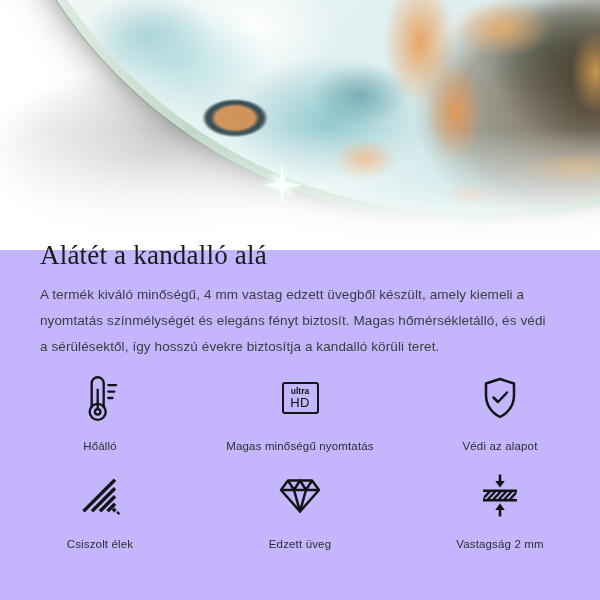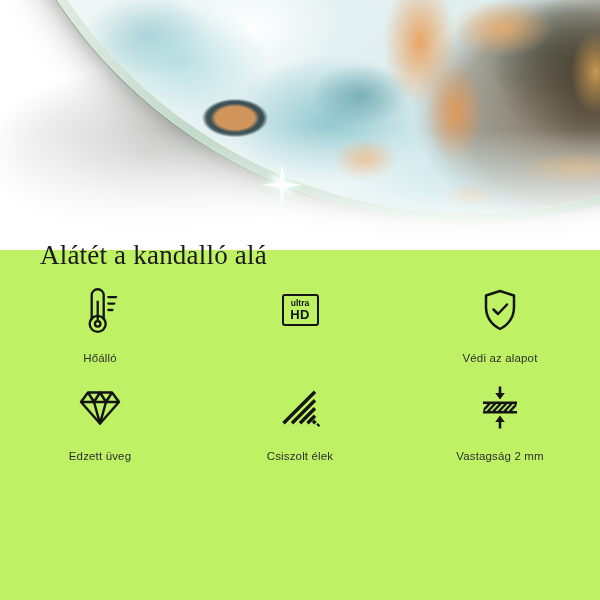--- a/index.html
+++ b/index.html
@@ -1,21 +1,21 @@
 <!DOCTYPE html>
 <html lang="hu"><head>
 <meta charset="utf-8">
 <style>
   html,body{margin:0;padding:0;}
   body{
     width:600px;height:600px;background:#ffffff;overflow:hidden;
     font-family:"Liberation Sans","DejaVu Sans",sans-serif;
     -webkit-font-smoothing:antialiased;
   }
-  .page{position:relative;width:600px;height:600px;background:#bef264;}
+  .page{position:relative;width:600px;height:600px;background:#c4b5fd;}
 
   
   .hero{position:relative;width:600px;height:250px;overflow:hidden;background:#fff;}
   .hero-shadow{
     position:absolute;left:-60px;top:40px;width:420px;height:230px;z-index:0;
     background:radial-gradient(closest-side,rgba(120,122,119,0.38),rgba(150,152,149,0.18) 55%,rgba(255,255,255,0) 78%);
   }
   .disc-outer{
     position:absolute;left:-26px;top:-770px;width:992px;height:992px;border-radius:50%;z-index:1;
     background:linear-gradient(115deg,#f1f4f0 18%,#d9e7dc 34%,#aecfb8 52%,#7eb591 72%,#5d9c72 88%);
@@ -90,21 +90,21 @@
   }
   .feature{display:flex;flex-direction:column;align-items:center;}
   .icon-box{height:48px;display:flex;align-items:center;justify-content:center;}
   .feature-label{margin-top:18px;font-size:11.5px;color:#2e2e2e;letter-spacing:0.15px;}
   .ic{stroke:#141414;fill:none;stroke-width:2.5;}
   .hd-box{
     width:33px;height:28px;border:2.5px solid #141414;border-radius:3px;
     display:flex;flex-direction:column;align-items:center;justify-content:center;color:#111;
   }
   .hd-top{font-size:8.5px;font-weight:600;line-height:9px;}
-  .hd-bottom{font-size:13px;font-weight:700;line-height:13px;letter-spacing:0.3px;}
+  .hd-bottom{font-size:13px;font-weight:400;line-height:13px;letter-spacing:0.3px;}
 </style>
 </head>
 <body>
 
 <div class="page">
 
   <div class="hero">
     <div class="hero-shadow"></div>
     <div class="disc-outer">
       <div class="disc-inner">
@@ -116,20 +116,21 @@
       <path d="M18 0 L20.3 15.7 L36 18 L20.3 20.3 L18 36 L15.7 20.3 L0 18 L15.7 15.7 Z" fill="#ffffff" opacity="0.97"></path>
       <path d="M8 8 L19.5 16.5 L28 28 L16.5 19.5 Z" fill="#ffffff" opacity="0.55"></path>
       <circle cx="18" cy="18" r="3.2" fill="#ffffff"></circle>
     </svg>
   </div>
 
   <div class="content">
     <h1 class="title"><span>Alátét a kandalló alá</span><br>
       </h1>
 
+    <p class="desc">A termék kiváló minőségű, 4 mm vastag edzett üvegből készült, amely kiemeli a nyomtatás színmélységét és elegáns fényt biztosít. Magas hőmérsékletálló, és védi a sérülésektől, így hosszú évekre biztosítja a kandalló körüli teret.</p>
 
     <div class="features">
 
       <div class="feature">
         <div class="icon-box">
           <svg width="46" height="48" viewBox="0 0 48 52">
             <circle class="ic" cx="21.5" cy="41" r="8.7"></circle>
             <path class="ic" d="M15 37 V10 a6.5 6.5 0 0 1 13 0 V37" fill="#fff"></path>
             <circle class="ic" cx="21.5" cy="41" r="3" stroke-width="2.2"></circle>
             <line class="ic" x1="21.5" y1="16" x2="21.5" y2="37" stroke-width="1.6"></line>
@@ -141,60 +142,61 @@
         <div class="feature-label">Hőálló</div>
       </div>
 
       <div class="feature">
         <div class="icon-box">
           <div class="hd-box">
             <div class="hd-top">ultra</div>
             <div class="hd-bottom">HD</div>
           </div>
         </div>
+        <div class="feature-label">Magas minőségű nyomtatás</div>
       </div>
 
       <div class="feature">
         <div class="icon-box">
           <svg width="40" height="44" viewBox="0 0 40 44">
             <path class="ic" stroke-linejoin="round" d="M20 3 L34 7.5 V19 C34 29.5 28.5 36.5 20 41 C11.5 36.5 6 29.5 6 19 V7.5 Z"></path>
             <polyline class="ic" stroke-linecap="round" stroke-linejoin="round" points="13.5,21.5 18,26 27,16.5"></polyline>
           </svg>
         </div>
         <div class="feature-label">Védi az alapot</div>
-      </div>
-
-      <div class="feature">
-        <div class="icon-box">
-          <svg width="46" height="40" viewBox="0 0 46 40">
-            <g class="ic" stroke-width="2.2" stroke-linejoin="round">
-              <path d="M11 4.5 L35 4.5 L42 14 L23 35.5 L4 14 Z"></path>
-              <line x1="4" y1="14" x2="42" y2="14"></line>
-              <path d="M11 4.5 L17 14 L23 4.5 L29 14 L35 4.5"></path>
-              <path d="M17 14 L23 35.5 L29 14"></path>
-            </g>
-          </svg>
-        </div>
-        <div class="feature-label">Edzett üveg</div>
       </div>
 
       <div class="feature">
         <div class="icon-box">
           <svg width="40" height="40" viewBox="0 0 40 40">
             <g stroke="#141414" stroke-width="3.4">
               <line x1="3.5" y1="35.3" x2="35" y2="3.8"></line>
               <line x1="12" y1="35.3" x2="35" y2="12.3"></line>
               <line x1="20" y1="35.3" x2="35" y2="20.3"></line>
               <line x1="27.5" y1="35.3" x2="35" y2="27.8"></line>
               <line x1="33" y1="35.3" x2="35.5" y2="32.8"></line>
               <line x1="37.5" y1="37.8" x2="39" y2="36.3"></line>
             </g>
           </svg>
         </div>
         <div class="feature-label">Csiszolt élek</div>
+      </div>
+
+      <div class="feature">
+        <div class="icon-box">
+          <svg width="46" height="40" viewBox="0 0 46 40">
+            <g class="ic" stroke-width="2.2" stroke-linejoin="round">
+              <path d="M11 4.5 L35 4.5 L42 14 L23 35.5 L4 14 Z"></path>
+              <line x1="4" y1="14" x2="42" y2="14"></line>
+              <path d="M11 4.5 L17 14 L23 4.5 L29 14 L35 4.5"></path>
+              <path d="M17 14 L23 35.5 L29 14"></path>
+            </g>
+          </svg>
+        </div>
+        <div class="feature-label">Edzett üveg</div>
       </div>
 
       <div class="feature">
         <div class="icon-box">
           <svg width="40" height="46" viewBox="0 0 40 46">
             <defs>
               <clipPath id="barClip">
                   <rect x="3.5" y="18.5" width="33" height="8"></rect>
                 </clipPath>
             </defs>

